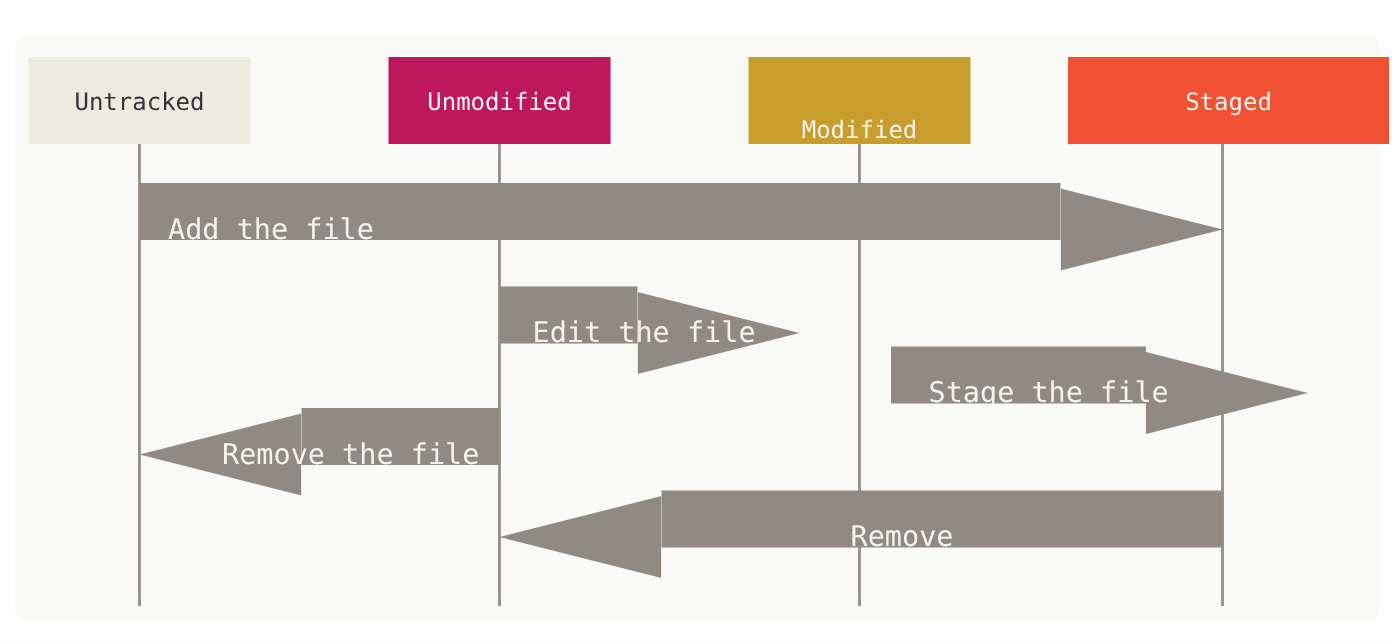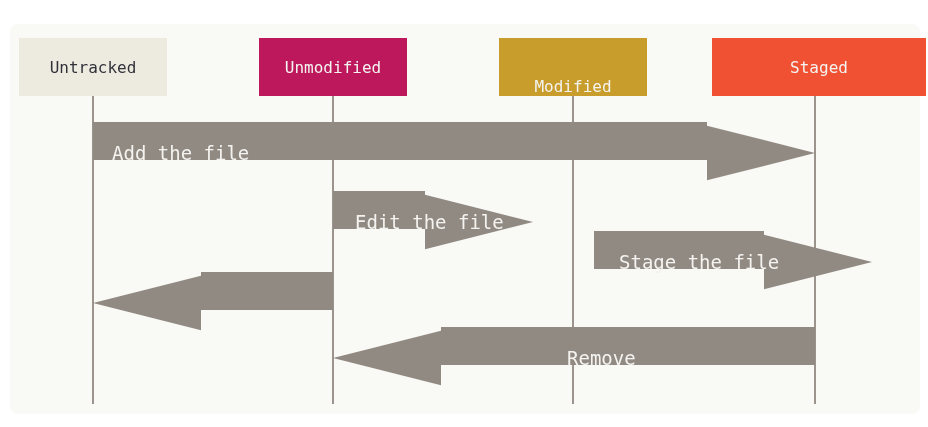--- a/index.html
+++ b/index.html
@@ -68,20 +68,21 @@
 
   <div class="arrow" id="arrow-stage">
     <div class="a-body" style="background: rgb(145, 138, 130);"></div>
     <div class="a-head head-right" style="background: rgb(145, 138, 130);"></div>
     <span class="a-label" style="left: 25px; color: rgb(244, 243, 240);">Stage the file</span>
   </div>
 
   <div class="arrow" id="arrow-remove">
     <div class="a-head head-left" style="background: rgb(145, 138, 130);"></div>
     <div class="a-body" style="background: rgb(145, 138, 130);"></div>
+    <span class="a-label" style="left: 55px; color: rgb(244, 243, 240);">Remove the file</span>
   </div>
 
   <div class="arrow" id="arrow-commit">
     <div class="a-head head-left" style="background: rgb(145, 138, 130);"></div>
     <div class="a-body" style="background: rgb(145, 138, 130);"></div>
     <span class="a-label" style="left: 234px; color: rgb(244, 243, 240);">Remove</span>
   </div>
 
   <div class="node" id="node-untracked" style="background: rgb(237, 235, 224); color: rgb(50, 50, 58);">
     <span>Untracked</span>

